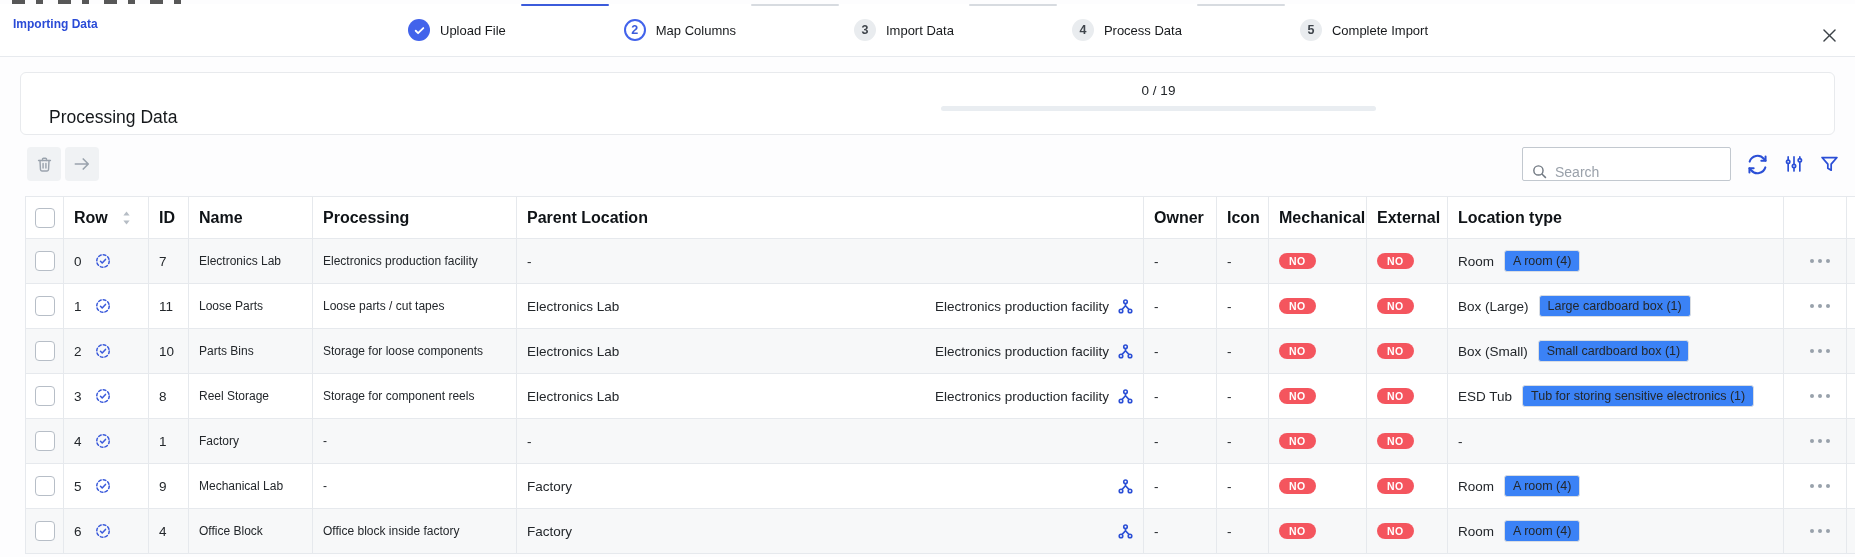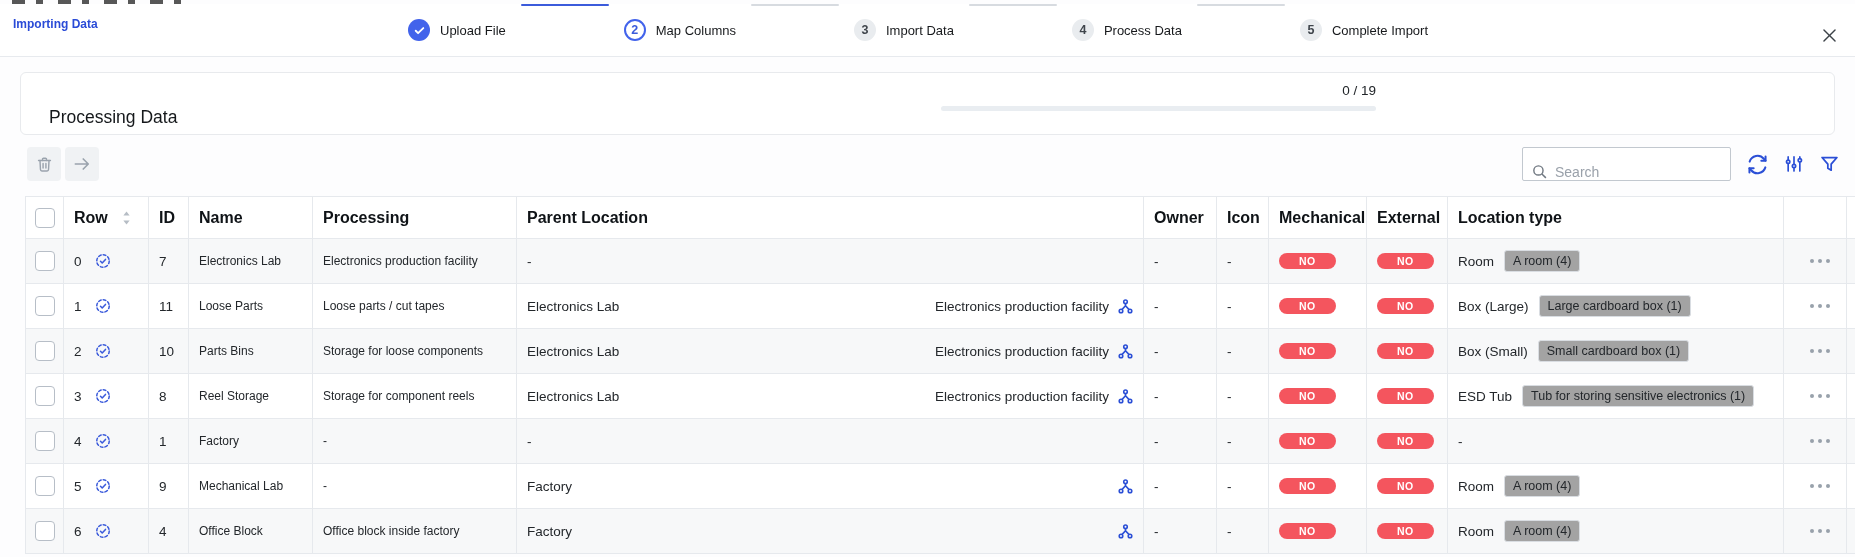--- a/index.html
+++ b/index.html
@@ -27,21 +27,21 @@
   .connector { width:88px; height:2px; background:#d7dbe0; margin:0 15px; border-radius:1px; }
   .connector.done { background:#3b5bdb; }
   .close-btn { position:absolute; right:15px; top:20px; width:22px; height:22px; display:flex;
     align-items:center; justify-content:center; cursor:pointer; }
 
   
   .card { position:absolute; left:20px; top:72px; width:1815px; height:63px; background:#fff;
     border:1px solid #e8eaed; border-radius:6px; }
   .card-title { position:absolute; left:28px; top:34px; font-size:17.5px; font-weight:500; color:#15181b; }
   .progress-wrap { position:absolute; left:920px; top:10px; width:435px; }
-  .progress-text { text-align:right; font-size:13.5px; color:#212529; }
+  .progress-text { text-align:center; font-size:13.5px; color:#212529; }
   .progress-track { margin-top:8px; height:5px; background:#e9edf1; border-radius:3px; overflow:hidden; }
   .progress-fill { height:100%; background:#4263eb; border-radius:3px; }
 
   
   .tool-btn { position:absolute; top:147px; width:34px; height:34px; background:#f0f2f4;
     border:none; border-radius:4px; display:flex; align-items:center; justify-content:center; }
   .tool-btn.trash { left:27px; }
   .tool-btn.forward { left:65px; }
   .right-tools { position:absolute; right:15px; top:147px; height:34px; display:flex;
     align-items:center; gap:15px; }
@@ -62,23 +62,23 @@
   tbody tr.alt td { background:#f7f8f9; }
   th.cb-cell, td.cb-cell { padding:0; text-align:center; }
   .checkbox { display:inline-block; width:20px; height:20px; border:1px solid #b7bec7;
     border-radius:4px; background:#fff; vertical-align:middle; }
   .th-flex { display:flex; align-items:center; gap:14px; }
   td.small-font { font-size:12px; }
   .rowcell { display:flex; align-items:center; gap:13px; }
   .parent-cell { display:flex; align-items:center; justify-content:space-between; padding-right:10px; }
   .parent-right { display:flex; align-items:center; gap:9px; }
   .badge-no { display:inline-block; background:#f4555e; color:#fff; font-size:10.5px; font-weight:700;
-    letter-spacing:.4px; padding:3px 20px; border-radius:10px; line-height:1; }
+    letter-spacing:.4px; padding:3px 10px; border-radius:10px; line-height:1; }
   .loc-cell { display:flex; align-items:center; gap:10px; padding-right:6px; }
-  .loc-chip { border:1px solid #d9dde2; border-radius:3px; background:#a3a3a3; padding:3px 8px;
+  .loc-chip { border:1px solid #d9dde2; border-radius:3px; background:#3b82f6; padding:3px 8px;
     font-size:12.5px; color:#23272b; }
   .dots { display:flex; align-items:center; justify-content:center; gap:4px; height:100%; }
   .dots i { width:4px; height:4px; border-radius:50%; background:#98a1ab; }
   svg { flex:0 0 auto; }
 </style>
 </head>
 <body>
 
 <div class="page">
 

